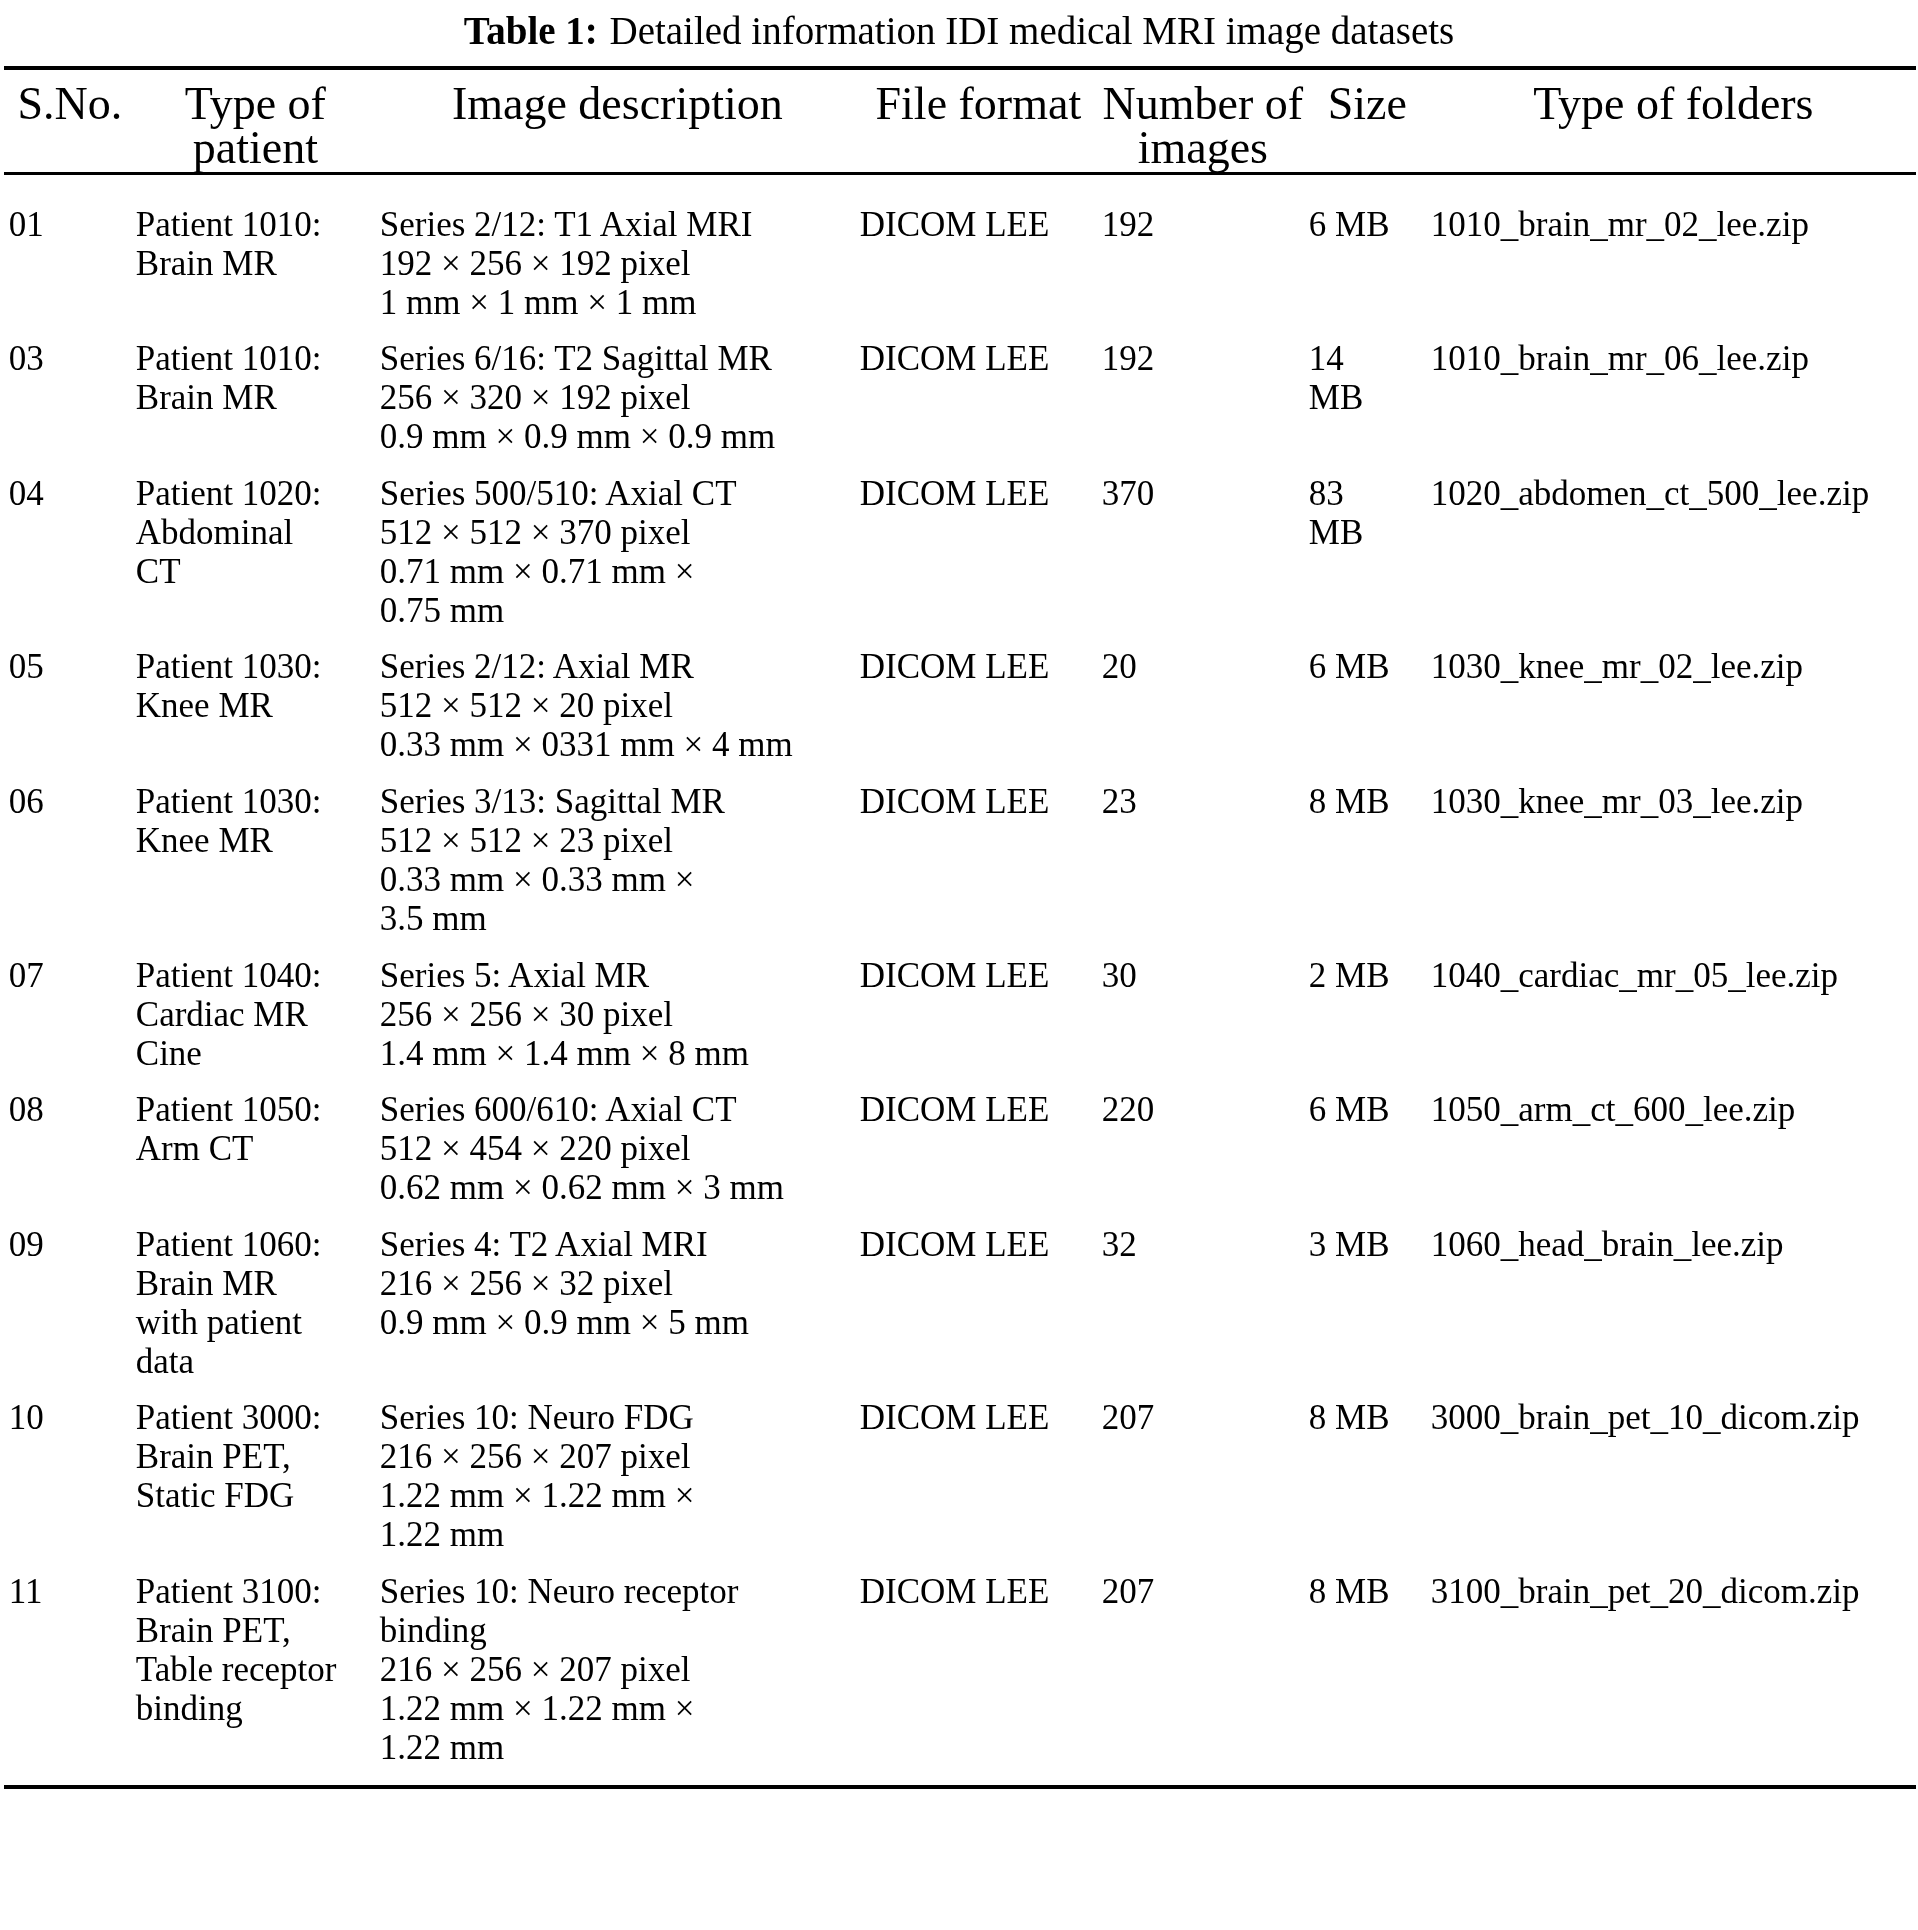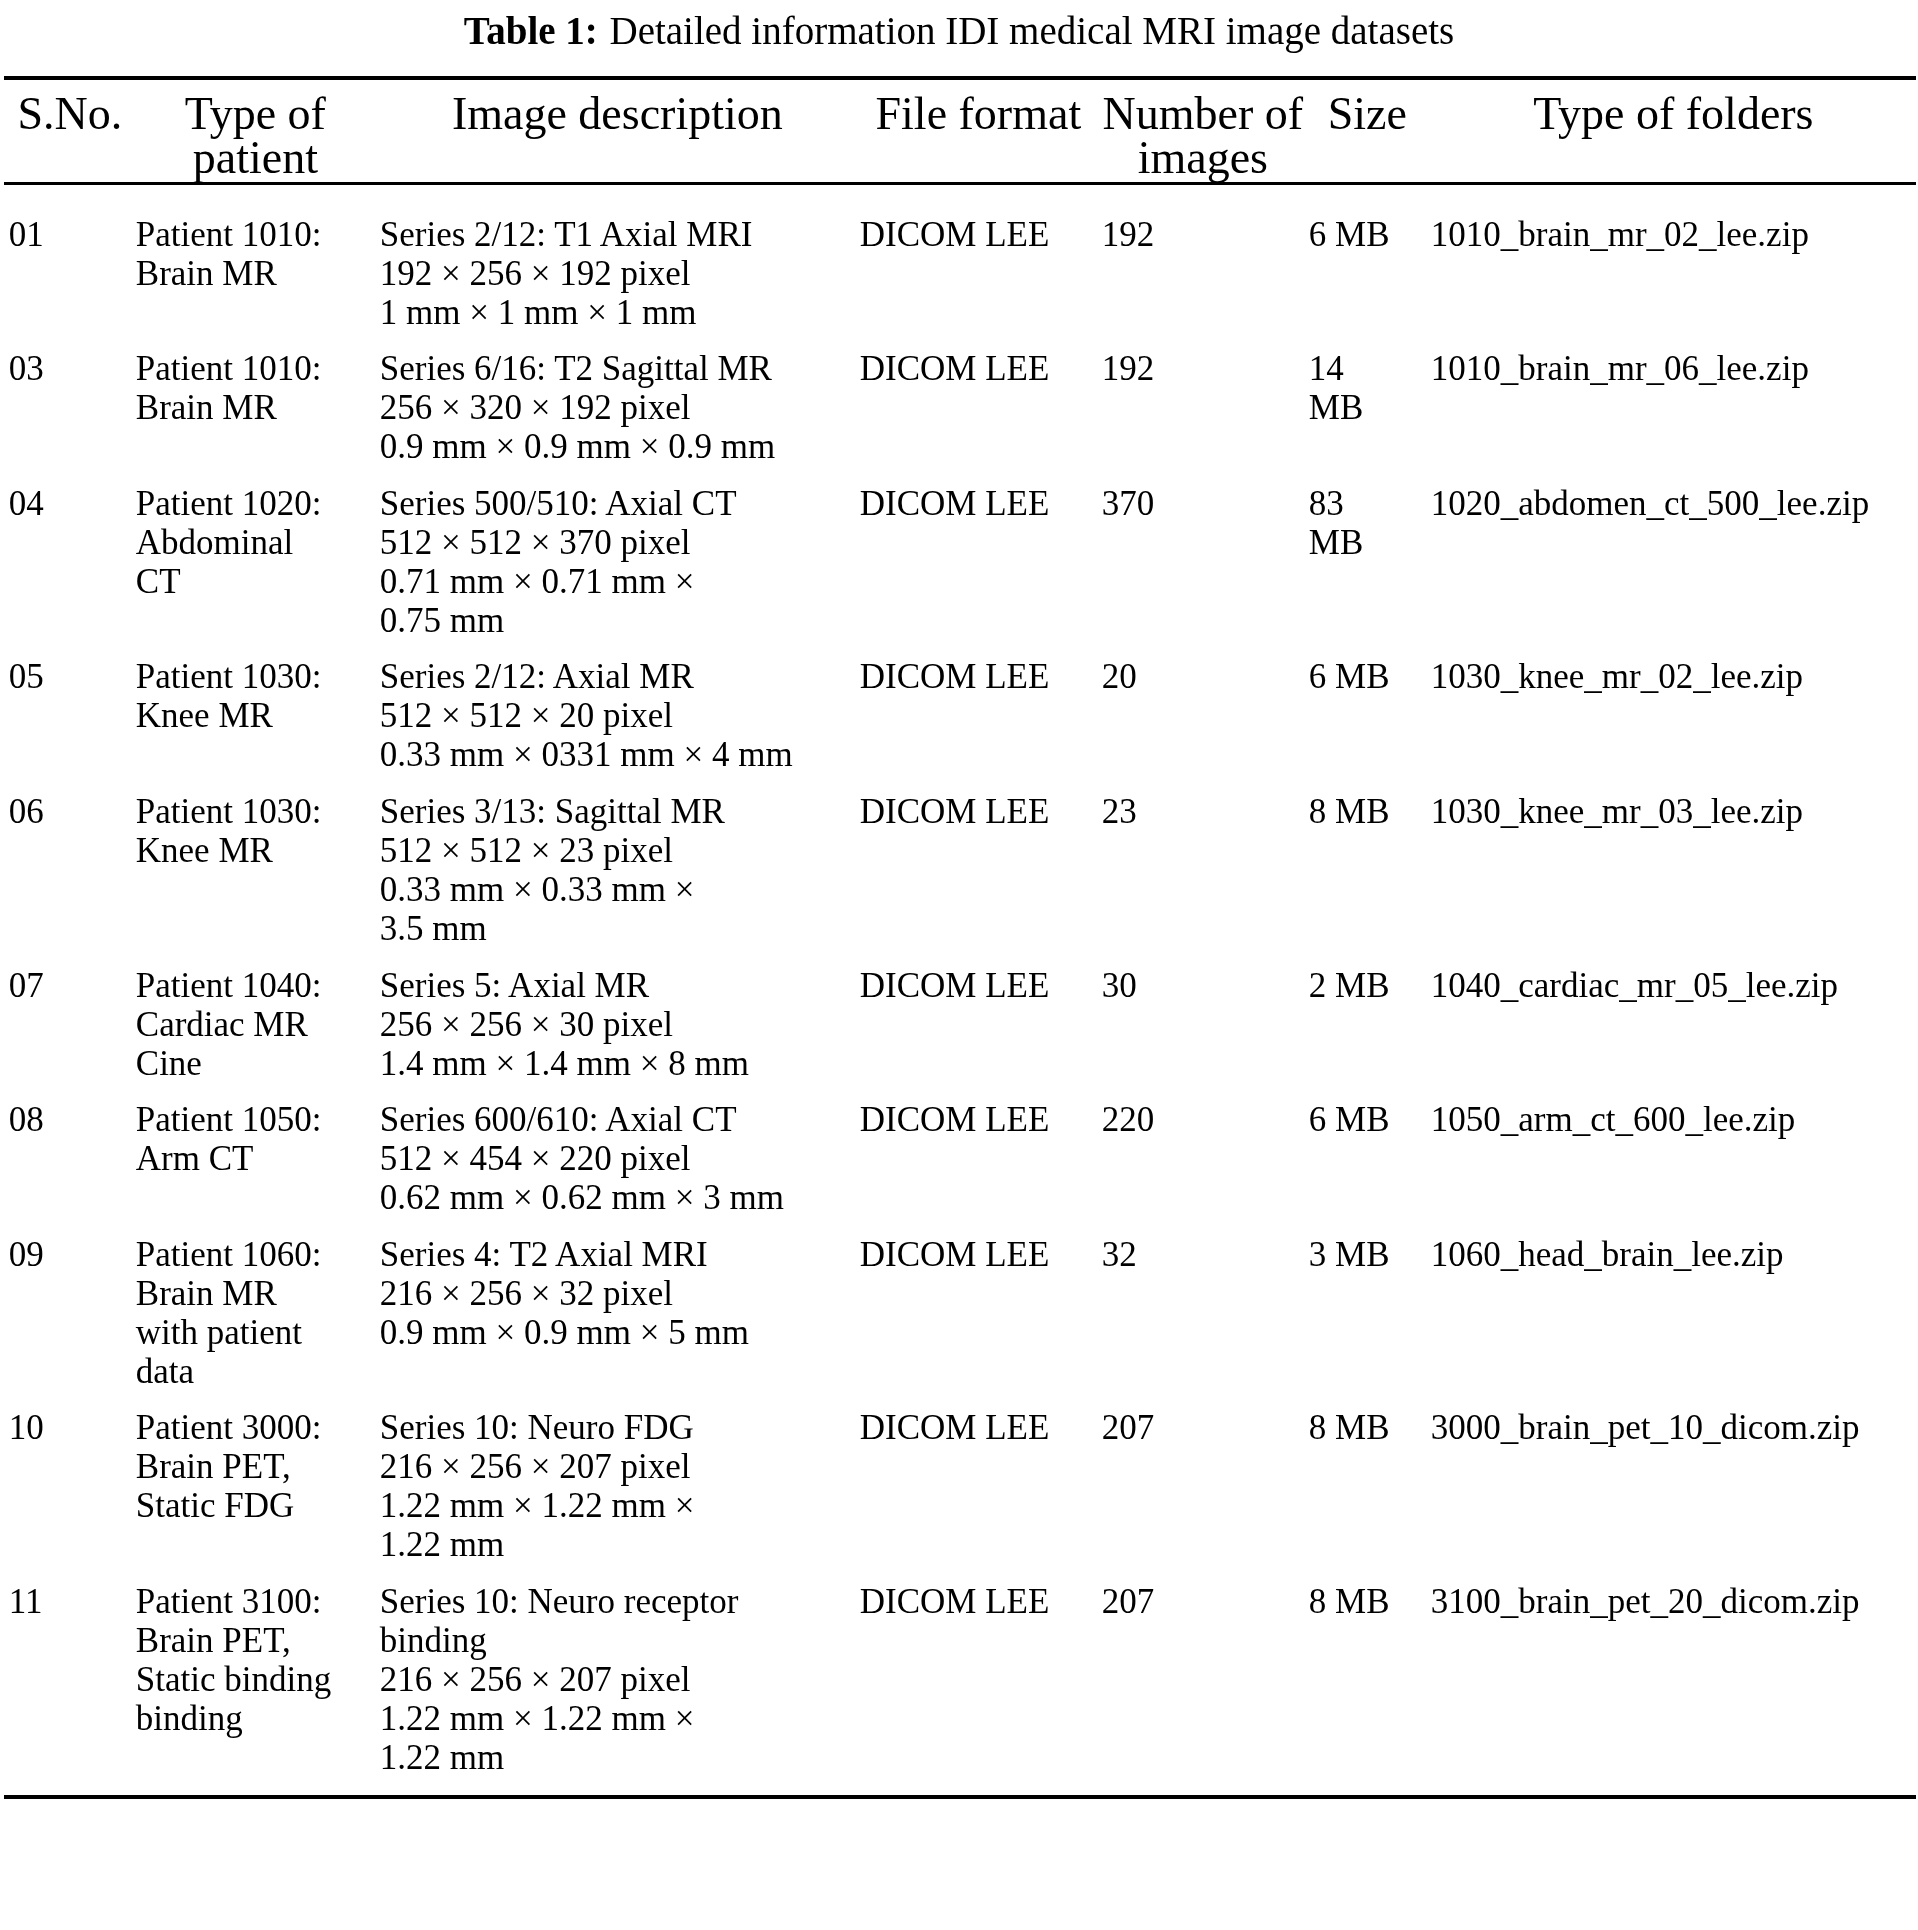--- a/index.html
+++ b/index.html
@@ -9,21 +9,21 @@
   }
   body {
     width: 1918px;
     height: 1930px;
     color: #000000;
     font-family: "Liberation Serif", "DejaVu Serif", serif;
     overflow: hidden;
   }
   .caption {
     box-sizing: border-box;
-    height: 76px;
+    height: 66px;
     padding-top: 6.8px;
     text-align: center;
     font-size: 39px;
     line-height: 47px;
     white-space: nowrap;
   }
   .caption-label {
     font-weight: bold;
     margin-right: 11.7px;
   }
@@ -213,21 +213,21 @@
 1.22 mm</td>
       <td>DICOM LEE</td>
       <td>207</td>
       <td>8 MB</td>
       <td>3000_brain_pet_10_dicom.zip</td>
     </tr>
     <tr>
       <td>11</td>
       <td>Patient 3100:
 Brain PET,
-Static binding
+Table receptor
 binding</td>
       <td>Series 10: Neuro receptor
 binding
 216 × 256 × 207 pixel
 1.22 mm × 1.22 mm ×
 1.22 mm</td>
       <td>DICOM LEE</td>
       <td>207</td>
       <td>8 MB</td>
       <td>3100_brain_pet_20_dicom.zip</td>

